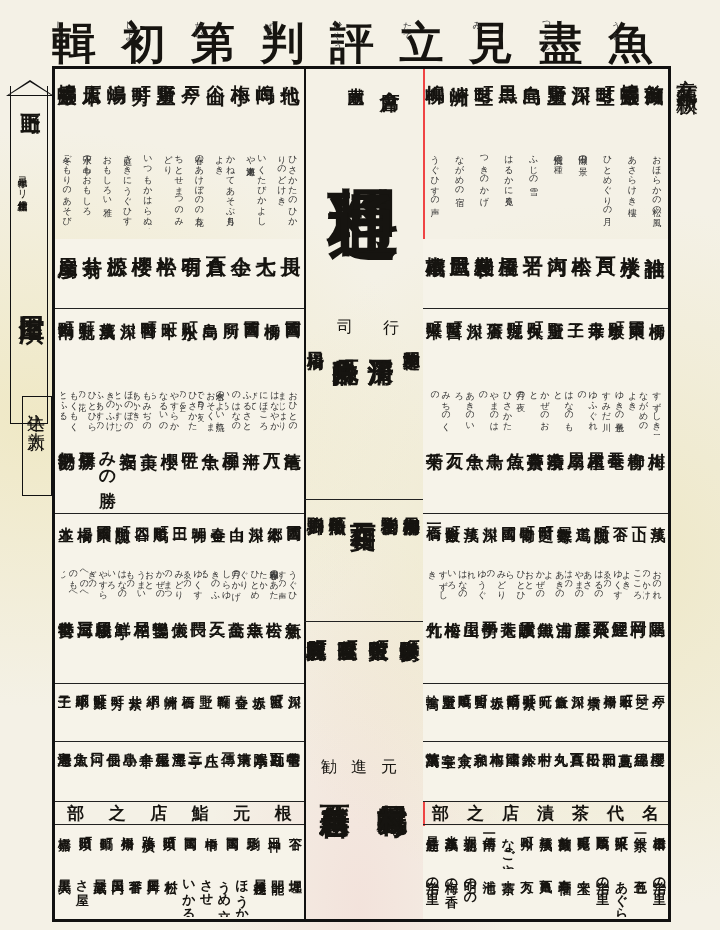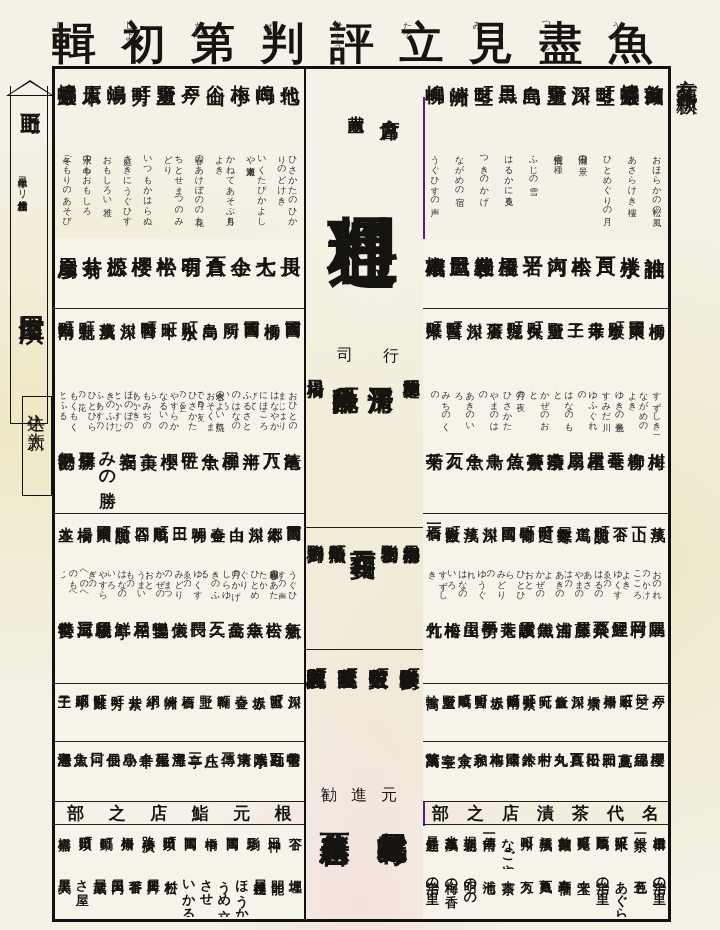--- a/index.html
+++ b/index.html
@@ -14,21 +14,21 @@
          flex-direction:row-reverse;justify-content:space-between;align-items:center;
          font-size:44px;font-weight:bold;letter-spacing:0;}
   .title .ch{position:relative;display:inline-block;line-height:44px;}
   .title .rb{position:absolute;top:-6px;left:-14px;font-size:9px;font-weight:normal;
              writing-mode:vertical-rl;color:#333;}
   .edition{position:absolute;top:62px;left:672px;width:30px;writing-mode:vertical-rl;
            font-size:22px;line-height:30px;letter-spacing:2px;}
   .frame{position:absolute;top:66px;left:52px;width:619px;height:856px;border:3px solid #111;box-sizing:border-box;}
   .col{position:absolute;top:0;bottom:0;}
   .colL{left:0;width:249px;border-right:2px solid #111;}
-  .colC{left:249px;width:119px;border-right:2px solid #4c1d95;margin-top:28px;}
+  .colC{left:249px;width:119px;border-right:2px solid #ef4444;}
   .colR{left:368px;right:0;}
   .blk{position:absolute;left:0;right:0;box-sizing:border-box;border-bottom:1.5px solid #222;overflow:hidden;}
   .names{position:absolute;top:2px;right:2px;left:2px;display:flex;flex-direction:row-reverse;justify-content:space-between;}
   .vn{writing-mode:vertical-rl;font-size:19px;font-weight:bold;line-height:22px;letter-spacing:-1px;white-space:nowrap;height:70px;overflow:hidden;}
   .verses{position:absolute;left:6px;right:6px;display:flex;flex-direction:row-reverse;justify-content:space-between;}
   .vs{writing-mode:vertical-rl;font-size:9px;line-height:11px;color:#333;height:80px;overflow:hidden;}
   .big3{position:absolute;left:2px;right:2px;display:flex;flex-direction:row-reverse;justify-content:space-between;}
   .b3{writing-mode:vertical-rl;font-size:20px;font-weight:bold;line-height:22px;white-space:nowrap;height:78px;overflow:hidden;}
   .hdr{position:absolute;left:0;right:0;height:22px;border-bottom:1.5px solid #222;display:flex;
        flex-direction:row-reverse;justify-content:space-around;align-items:center;font-size:17px;font-weight:bold;}

